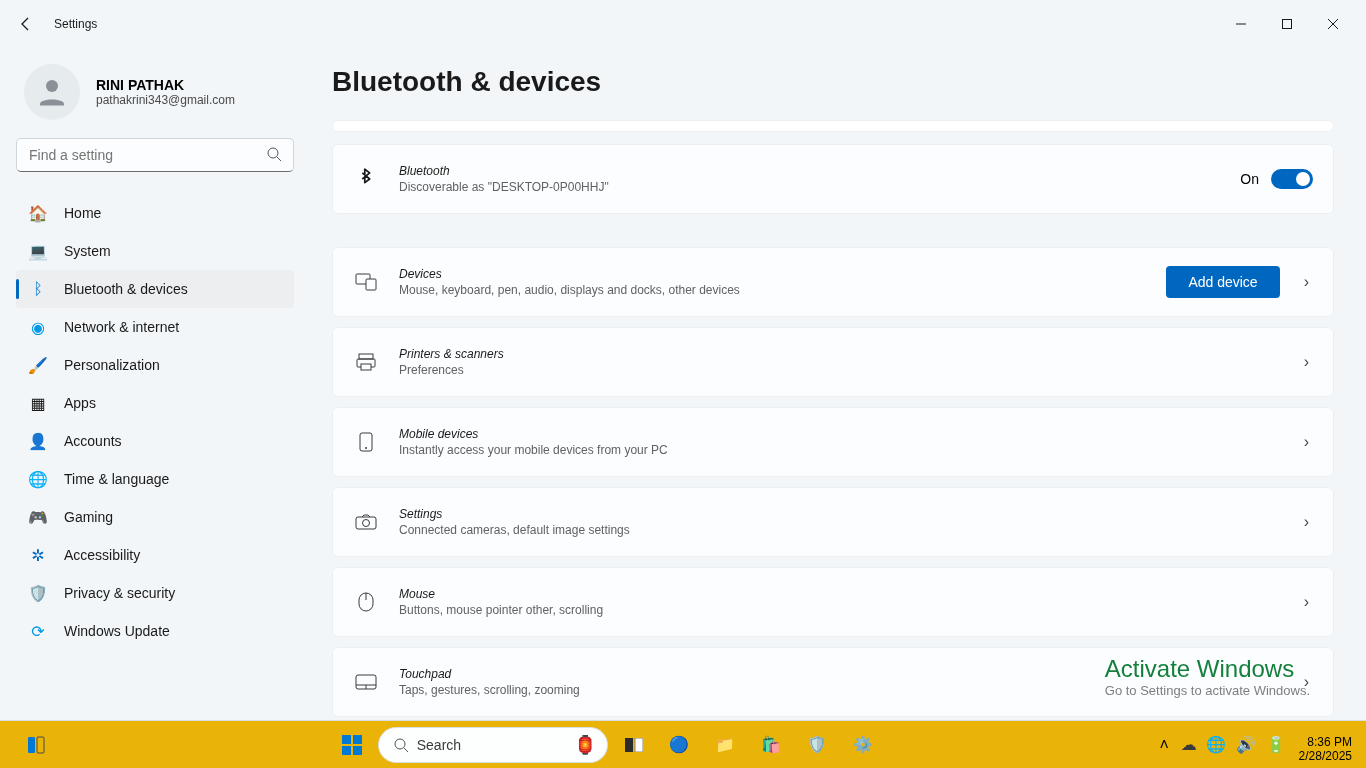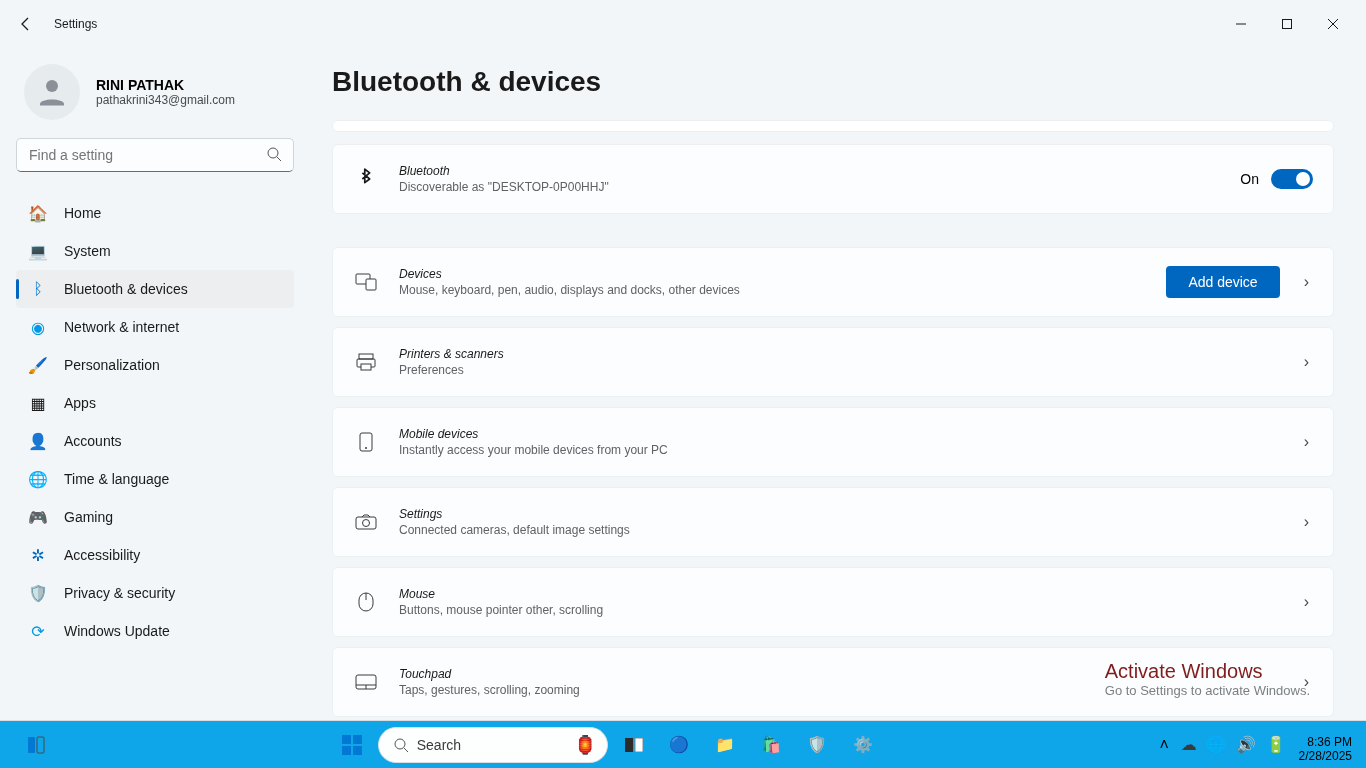--- a/index.html
+++ b/index.html
@@ -50,25 +50,25 @@
 .toggle-wrap { display:flex; align-items:center; gap:12px; }
 .toggle-label { font-size:14px; }
 .toggle { width:42px; height:20px; border-radius:10px; background:#0067c0; position:relative; cursor:pointer; }
 .toggle::after { content:""; position:absolute; right:3px; top:3px; width:14px; height:14px; border-radius:50%; background:#fff; }
 .btn-primary { background:#0067c0; color:#fff; border:none; border-radius:4px; height:32px; padding:0 22px; font-size:14px; cursor:pointer; }
 .gap { height:28px; }
 .gap-sm { height:5px; }
 
 
 .watermark { position:absolute; right:56px; bottom:70px; text-align:left; color:#7a7f83; pointer-events:none; }
-.watermark .w1 { font-size:20px; color:#7f1d1d; }
+.watermark .w1 { font-size:24px; color:#15803d; }
 .watermark .w2 { font-size:13px; }
 
 
-.taskbar { position:absolute; left:0; right:0; bottom:0; height:48px; background:#0ea5e9; border-top:1px solid #d9dee2; display:flex; align-items:center; }
+.taskbar { position:absolute; left:0; right:0; bottom:0; height:48px; background:#eab308; border-top:1px solid #d9dee2; display:flex; align-items:center; }
 .tb-left { width:56px; display:flex; align-items:center; justify-content:flex-start; padding-left:16px; }
 .tb-center { flex:1; display:flex; align-items:center; justify-content:center; gap:6px; }
 .tb-right { display:flex; align-items:center; gap:12px; padding-right:14px; }
 .tb-btn { width:40px; height:40px; display:flex; align-items:center; justify-content:center; border-radius:4px; cursor:pointer; }
 .tb-search { display:flex; align-items:center; gap:8px; background:#fdfefe; border:1px solid #d9dee2; border-radius:20px; height:36px; padding:0 16px 0 14px; width:230px; cursor:text; font-size:14px; color:#3a3a3a; position:relative; }
 .tb-search .emo { position:absolute; right:10px; font-size:18px; }
 .clock { text-align:right; font-size:12px; line-height:14px;margin-top:8px; }
 .tray { display:flex; align-items:center; gap:10px; color:#3a3a3a; }
 
 

